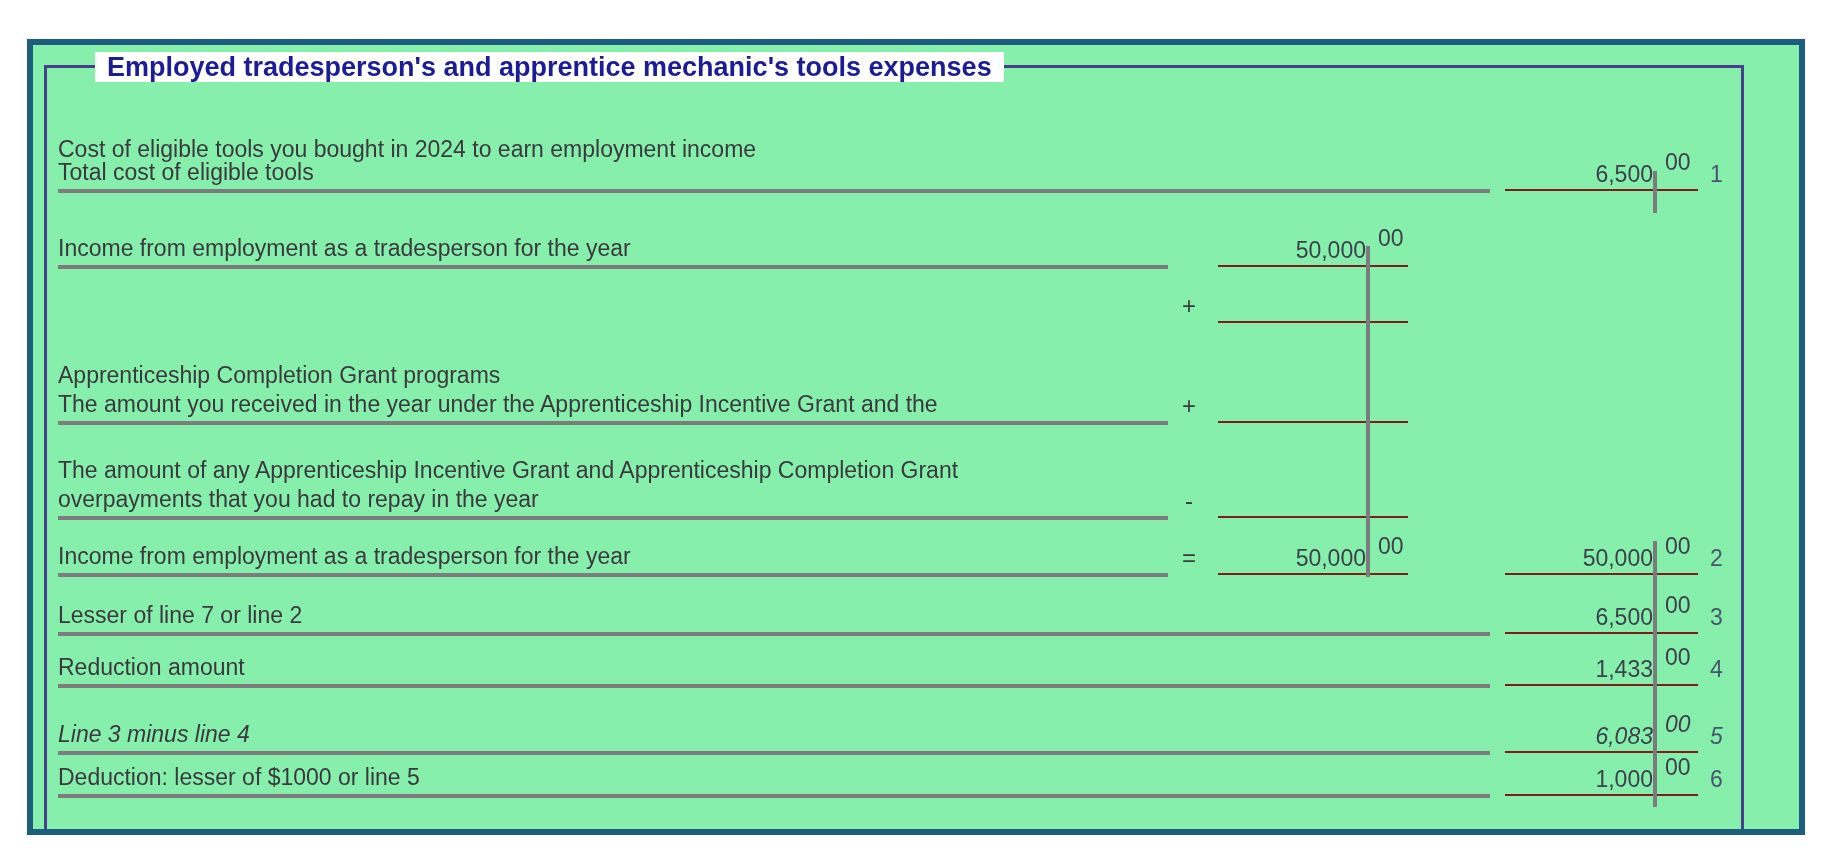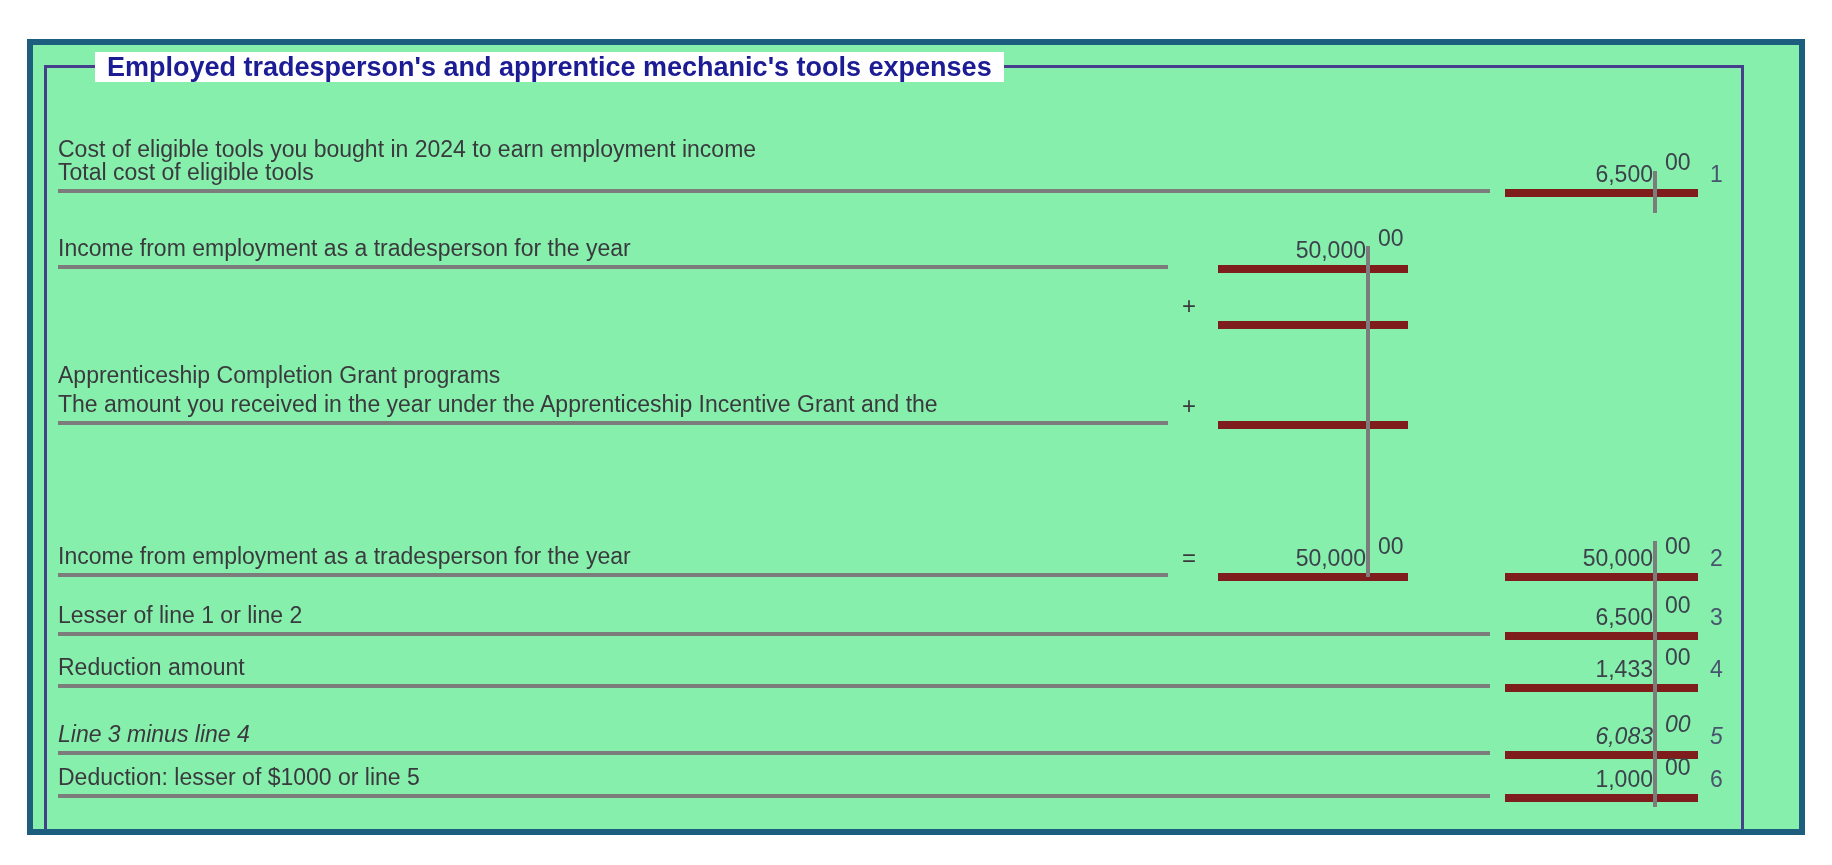--- a/index.html
+++ b/index.html
@@ -25,21 +25,21 @@
   .lbl{position:absolute;left:25px;height:100%;border-bottom:4px solid #7c7c7c;
        display:flex;align-items:flex-end;box-sizing:content-box;}
   .w-long{width:1432px;}
   .w-short{width:1110px;}
   .lbl-text{font-size:23px;color:#3a3a3e;line-height:29px;padding-bottom:2px;}
   .lbl-text span{display:block;}
 
   .op{position:absolute;left:1138px;width:36px;bottom:1px;text-align:center;
       font-size:24px;color:#3a3a3e;}
 
-  .amt{position:absolute;height:100%;border-bottom:8px solid #7f1d1d;
+  .amt{position:absolute;height:100%;border-bottom:2px solid #7f1d1d;
        display:flex;align-items:flex-end;box-sizing:content-box;
        font-size:23px;color:#3c424b;}
   .amt.mid{left:1185px;width:190px;}
   .amt.right{left:1472px;width:193px;}
   .dollars{width:148px;text-align:right;padding-right:4px;padding-bottom:1px;}
   .cents{padding-left:8px;padding-bottom:13px;}
 
   .line-no{position:absolute;left:1677px;bottom:1px;font-size:23px;
            color:#47566e;width:36px;}
 
@@ -97,40 +97,53 @@
           <span>The amount you received in the year under the Apprenticeship Incentive Grant and the</span>
         </div>
       </div>
       <span class="op">+</span>
       <div class="amt mid">
         <span class="dollars"></span>
         <span class="cents"></span>
       </div>
     </div>
 
+    <div class="row" style="top:413px;height:58px;">
+      <div class="lbl w-short">
+        <div class="lbl-text">
+          <span>The amount of any Apprenticeship Incentive Grant and Apprenticeship Completion Grant</span>
+          <span>overpayments that you had to repay in the year</span>
+        </div>
+      </div>
+      <span class="op">-</span>
+      <div class="amt mid">
+        <span class="dollars"></span>
+        <span class="cents"></span>
+      </div>
+    </div>
 
     <div class="row" style="top:500px;height:28px;">
       <div class="lbl w-short">
         <div class="lbl-text">Income from employment as a tradesperson for the year</div>
       </div>
       <span class="op">=</span>
       <div class="amt mid">
         <span class="dollars">50,000</span>
         <span class="cents">00</span>
       </div>
       <div class="amt right">
         <span class="dollars">50,000</span>
         <span class="cents">00</span>
       </div>
       <span class="line-no">2</span>
     </div>
 
     <div class="row" style="top:559px;height:28px;">
       <div class="lbl w-long">
-        <div class="lbl-text">Lesser of line 1 or line 2</div>
+        <div class="lbl-text">Lesser of line 7 or line 2</div>
       </div>
       <div class="amt right">
         <span class="dollars">6,500</span>
         <span class="cents">00</span>
       </div>
       <span class="line-no">3</span>
     </div>
 
     <div class="row" style="top:611px;height:28px;">
       <div class="lbl w-long">

